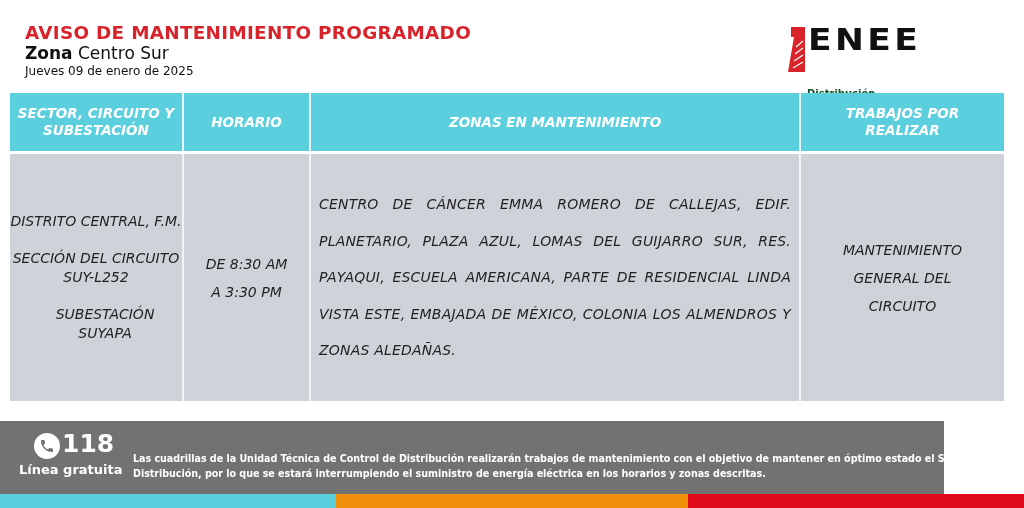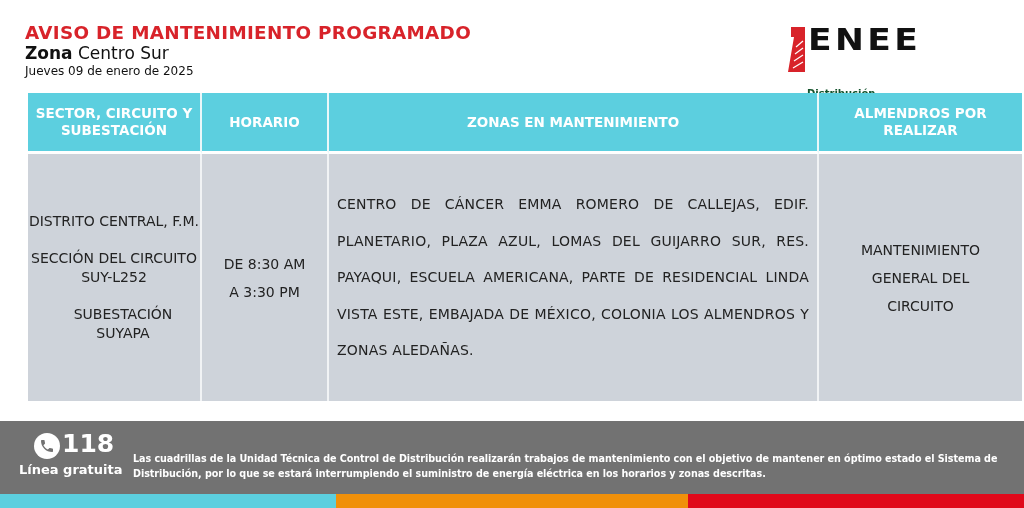--- a/index.html
+++ b/index.html
@@ -10,34 +10,34 @@
   .title { position:absolute; left:25px; top:22px; font-family:"DejaVu Sans", sans-serif; font-size:18px; font-weight:bold; color:#d8232a; letter-spacing:0.3px; transform:scaleX(1.02); transform-origin:left; }
   .zone { position:absolute; left:25px; top:43px; font-family:"DejaVu Sans", sans-serif; font-size:17px; color:#111; }
   .zone b { font-weight:bold; }
   .date { position:absolute; left:25px; top:64px; font-family:"DejaVu Sans", sans-serif; font-size:12px; color:#111; }
 
   .logo { position:absolute; left:788px; top:26px; width:160px; height:50px; }
   .logo-mark { position:absolute; left:0; top:1px; width:17px; height:45px; }
   .logo-enee { position:absolute; left:20px; top:-4px; font-family:"DejaVu Sans", sans-serif; font-weight:bold; font-size:30px; letter-spacing:3px; color:#111; transform:scaleX(1.15); transform-origin:left; }
   .logo-dist { position:absolute; left:19px; top:30px; font-family:"DejaVu Sans", sans-serif; font-weight:bold; font-size:10px; color:#14532d;margin-top:32px; }
 
-  table.grid { position:absolute; left:28px; top:93px; width:994px; border-collapse:separate; border-spacing:0; }
+  table.grid { position:absolute; left:10px; top:93px; width:994px; border-collapse:separate; border-spacing:0;font-style:italic; }
   table.grid th { background:#5ccfdf; color:#ffffff; font-family:"DejaVu Sans", sans-serif; font-weight:bold; font-size:13.5px; line-height:17px; text-align:center; height:61px; border-right:2px solid #eaf7f9; border-bottom:3px solid #ffffff; padding:0 6px; }
   table.grid th:last-child { border-right:none; }
   table.grid td { background:#ced3da; color:#222; font-family:"DejaVu Sans", sans-serif; font-size:14px; text-align:center; vertical-align:middle; border-right:2px solid #f1f3f5; height:247px; }
   table.grid td:last-child { border-right:none; }
   .col1 { width:174px; } .col2 { width:127px; } .col3 { width:490px; } .col4 { width:203px; }
 
   .sector-block { line-height:19px; margin-bottom:18px; }
   .sector-block:last-child { margin-bottom:0;padding-left:18px; }
   .horario-line { line-height:28px; }
   .zonas-text { text-align:justify; text-align-last:left; line-height:36.5px; padding:0 8px 0 8px; font-size:14px; letter-spacing:0.2px; }
   .trabajos-line { line-height:28px; }
 
-  .footer { position:absolute; left:0; top:421px; width:1024px; height:73px; background:#727272;padding-left:17px; }
+  .footer { position:absolute; left:0; top:421px; width:944px; height:73px; background:#727272;padding-left:17px; }
   .phone { position:absolute; left:34px; top:10px; height:30px; }
   .phone-circle { position:absolute; left:0; top:2px; width:26px; height:26px; border-radius:50%; background:#ffffff; }
   .phone-circle svg { position:absolute; left:5px; top:5px; }
   .phone-num { position:absolute; left:28px; top:-2px; font-family:"DejaVu Sans", sans-serif; font-weight:bold; font-size:25px; color:#ffffff; }
   .linea { position:absolute; left:19px; top:41px; font-family:"DejaVu Sans", sans-serif; font-weight:bold; font-size:13px; color:#ffffff; }
   .footer-text { position:absolute; left:133px; top:30px; width:885px; font-family:"DejaVu Sans", sans-serif; font-size:9.6px; line-height:15px; color:#ffffff; font-weight:bold; letter-spacing:-0.05px; }
 
   .stripes { position:absolute; left:0; top:494px; width:1024px; height:14px; display:flex; }
   .stripe { height:14px; }
 </style>
@@ -61,21 +61,21 @@
     <div class="logo-dist">Distribución</div>
   </div>
 </div>
 
 <table class="grid">
   <thead>
     <tr>
       <th class="col1">SECTOR, CIRCUITO Y SUBESTACIÓN</th>
       <th class="col2">HORARIO</th>
       <th class="col3">ZONAS EN MANTENIMIENTO</th>
-      <th class="col4">ALMENDROS POR REALIZAR</th>
+      <th class="col4">TRABAJOS POR REALIZAR</th>
     </tr>
   </thead>
   <tbody>
     <tr>
       <td class="col1">
         <div class="sector-block">DISTRITO CENTRAL, F.M.</div>
         <div class="sector-block">SECCIÓN DEL CIRCUITO SUY-L252</div>
         <div class="sector-block">SUBESTACIÓN SUYAPA</div>
       </td>
       <td class="col2">

